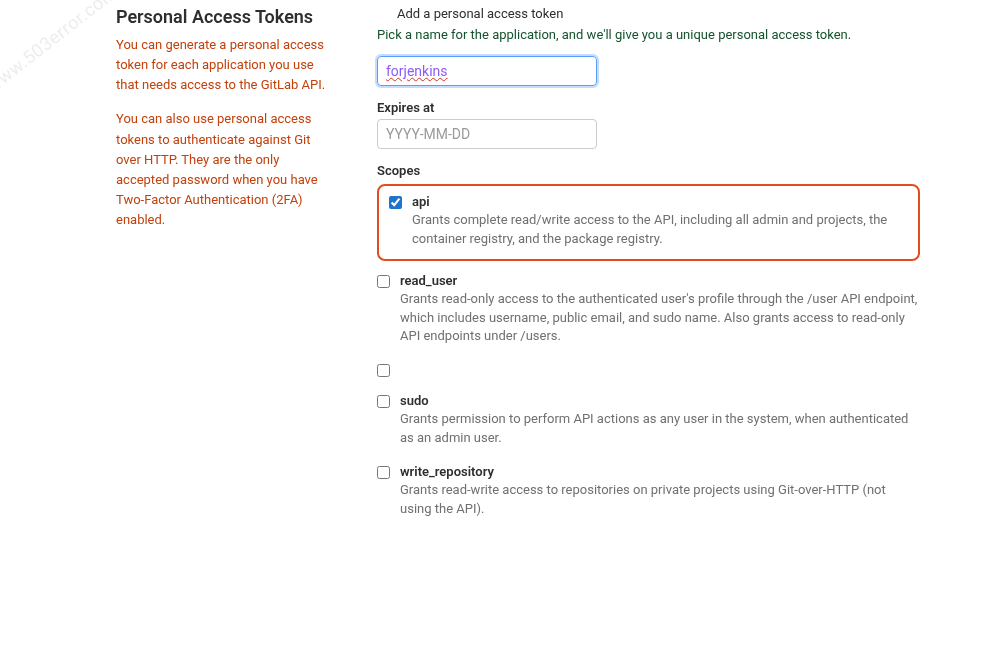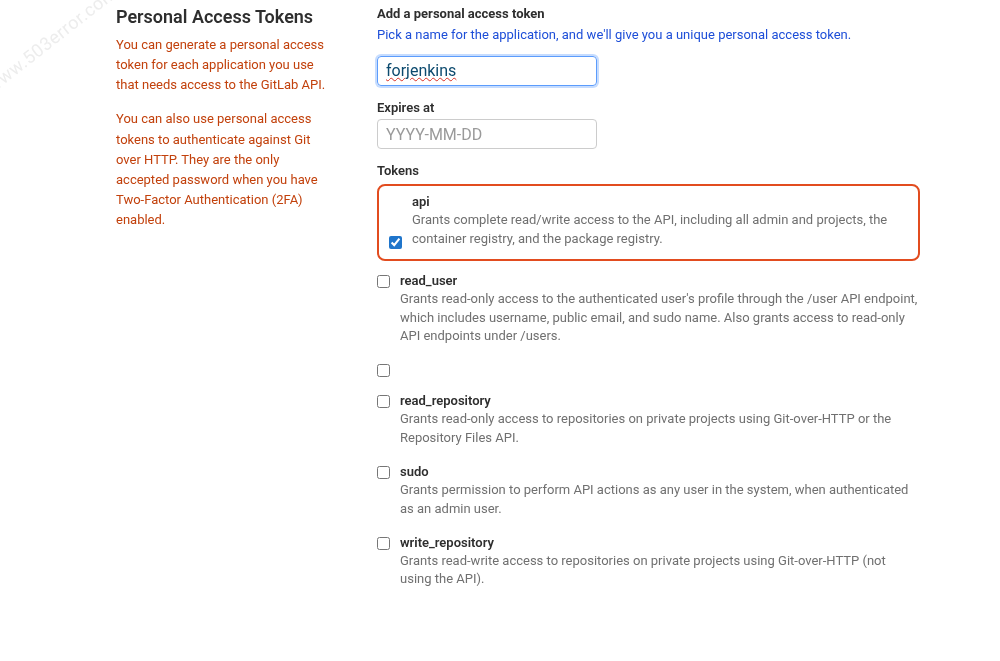--- a/index.html
+++ b/index.html
@@ -49,45 +49,46 @@
     margin-bottom: 8px;
   }
   .left-col p {
     font-size: 13px;
     color: #c2410c;
     line-height: 1.55;
     margin-bottom: 14px;
   }
   .section-heading {
     font-size: 13px;
-    font-weight: 700;
+    font-weight: 400;
     color: #2e2e2e;
     margin-bottom: 6px;
+    margin-left: 20px;
   }
   .section-subtext {
     font-size: 13px;
-    color: #1d4ed8;
+    color: #14532d;
     margin-bottom: 14px;
   }
   .field { margin-bottom: 14px; }
   .field-label {
     display: block;
     font-size: 13px;
     font-weight: 600;
     margin-bottom: 4px;
     color: #2e2e2e;
   }
   .text-input {
     width: 220px;
     height: 30px;
     padding: 4px 8px;
-    font-size: 16px;
+    font-size: 14px;
     border: 1px solid #ccc;
     border-radius: 4px;
-    color: #0c4a6e;
+    color: #8b5cf6;
     font-family: inherit;
   }
   .text-input.focused {
     border: 1px solid #5c9cfc;
     box-shadow: 0 0 0 2px rgba(92,156,252,0.35);
     outline: none;
   }
   .name-value {
     text-decoration: underline;
     text-decoration-color: #d93025;
@@ -130,21 +131,21 @@
     font-size: 13px;
     color: #707070;
     line-height: 1.45;
   }
   .highlight-box {
     border: 2px solid #e24c1f;
     border-radius: 8px;
     padding: 8px 10px 10px 10px;
     margin-bottom: 6px;
   }
-  .highlight-box .scope-item { padding: 0; align-items: flex-end; }
+  .highlight-box .scope-item { padding: 0; }
 </style>
 </head>
 <body>
 
 <div class="watermark">www.503error.com</div>
 
 <div class="page">
   <div class="left-col">
     <h1 class="page-title">Personal Access Tokens</h1>
     <p>You can generate a personal access token for each application you use that needs access to the GitLab API.</p>
@@ -159,21 +160,21 @@
       <div class="text-input focused fake-input">
         <span class="name-value">forjenkins</span>
       </div>
     </div>
 
     <div class="field">
       <label class="field-label">Expires at</label>
       <input type="text" class="text-input" placeholder="YYYY-MM-DD" style="">
     </div>
 
-    <div class="scopes-label">Tokens</div>
+    <div class="scopes-label">Scopes</div>
 
     <div id="scopes-container">
         <div class="highlight-box">
           <div class="scope-item">
             <input type="checkbox" class="scope-checkbox" checked="" style="">
             <div class="scope-body">
               <div class="scope-name">api</div>
               <div class="scope-desc">Grants complete read/write access to the API, including all admin and projects, the container registry, and the package registry.</div>
             </div>
           </div>
@@ -184,27 +185,20 @@
             <div class="scope-name">read_user</div>
             <div class="scope-desc">Grants read-only access to the authenticated user's profile through the /user API endpoint, which includes username, public email, and sudo name. Also grants access to read-only API endpoints under /users.</div>
           </div>
         </div>
         <div class="scope-item">
           <input type="checkbox" class="scope-checkbox" style="">
         </div>
         <div class="scope-item">
           <input type="checkbox" class="scope-checkbox" style="">
           <div class="scope-body">
-            <div class="scope-name">read_repository</div>
-            <div class="scope-desc">Grants read-only access to repositories on private projects using Git-over-HTTP or the Repository Files API.</div>
-          </div>
-        </div>
-        <div class="scope-item">
-          <input type="checkbox" class="scope-checkbox" style="">
-          <div class="scope-body">
             <div class="scope-name">sudo</div>
             <div class="scope-desc">Grants permission to perform API actions as any user in the system, when authenticated as an admin user.</div>
           </div>
         </div>
         <div class="scope-item">
           <input type="checkbox" class="scope-checkbox" style="">
           <div class="scope-body">
             <div class="scope-name">write_repository</div>
             <div class="scope-desc">Grants read-write access to repositories on private projects using Git-over-HTTP (not using the API).</div>
           </div>

